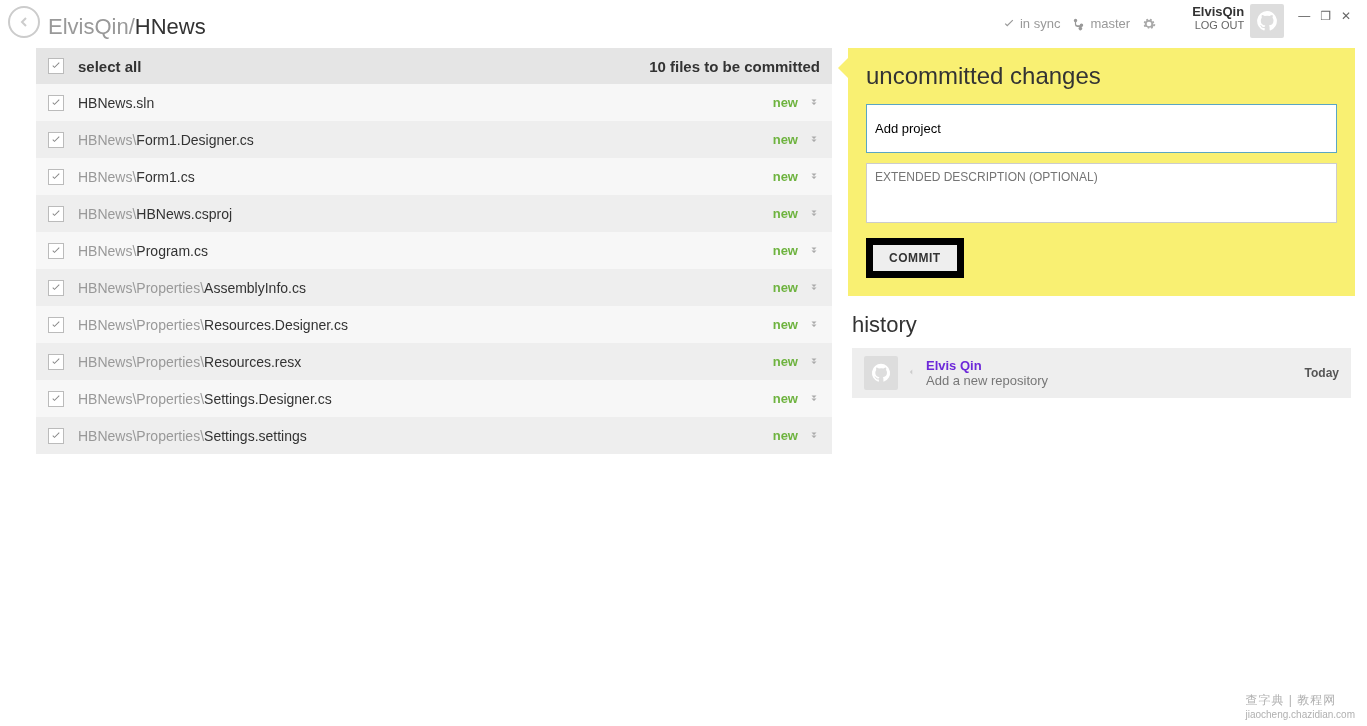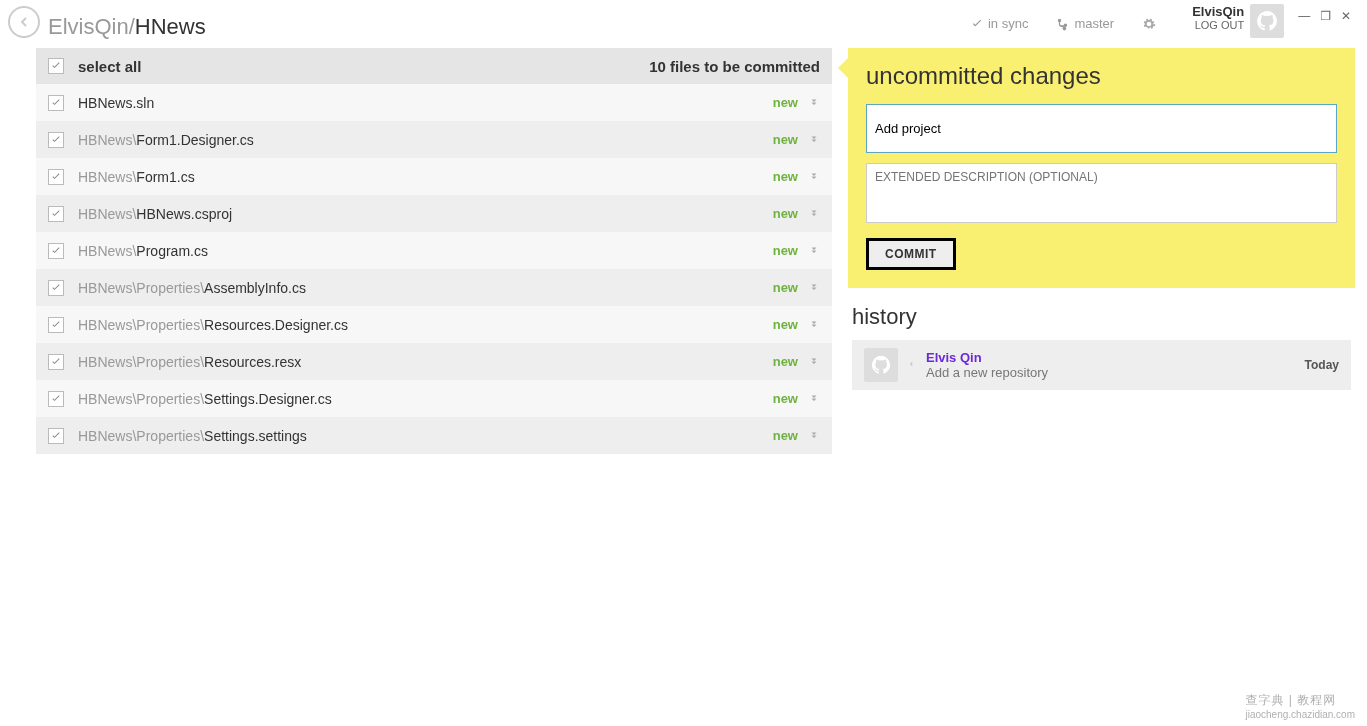--- a/index.html
+++ b/index.html
@@ -4,21 +4,21 @@
 <style>
   * { box-sizing: border-box; margin: 0; padding: 0; }
   body { font-family: "Segoe UI", Arial, sans-serif; font-size: 14px; color: #333; background: #fff; width: 1367px; height: 726px; position: relative; overflow: hidden; }
 
   .top-bar { position: absolute; top: 0; left: 4px; right: 0; height: 48px; display: flex; align-items: flex-start; padding: 2px 16px 0 4px; }
   .back-btn { width: 32px; height: 32px; border: 2px solid #ccc; border-radius: 50%; display: flex; align-items: center; justify-content: center; margin-top: 4px; margin-right: 8px; cursor: pointer; color: #ccc; }
   .back-btn svg { width: 16px; height: 16px; }
   .breadcrumb { font-size: 22px; font-weight: 300; color: #999; margin-top: 12px; }
   .breadcrumb .repo { color: #333; font-weight: 400; }
   .top-bar-spacer { flex: 1; }
-  .sync-group { display: flex; align-items: center; gap: 28px; margin-top: 14px; margin-right: 28px; color: #999; font-size: 13px; }
+  .sync-group { display: flex; align-items: center; gap: 12px; margin-top: 14px; margin-right: 28px; color: #999; font-size: 13px; }
   .sync-group .item { display: flex; align-items: center; gap: 4px; cursor: pointer; }
   .sync-group svg { width: 14px; height: 14px; }
   .gear { color: #aaa; }
 
   .user-area { display: flex; flex-direction: column; align-items: flex-end; margin-left: 8px; margin-top: 2px; }
   .user-area .uname { font-weight: 700; font-size: 13px; color: #333; }
   .user-area .logout { font-size: 11px; color: #666; cursor: pointer; }
   .user-avatar { width: 34px; height: 34px; background: #ddd; border-radius: 2px; display: flex; align-items: center; justify-content: center; margin-left: 6px; margin-top: 2px; }
   .user-avatar svg { width: 24px; height: 24px; color: #fff; }
 
@@ -41,21 +41,21 @@
   .fpath .fname { color: #333; }
   .file-status { margin-left: auto; color: #6eb33f; font-weight: 700; font-size: 13px; }
   .expand { margin-left: 10px; color: #aaa; cursor: pointer; }
   .expand svg { width: 12px; height: 12px; }
 
   .commit-panel { background: #f9f072; padding: 14px 18px 18px 18px; position: relative; }
   .commit-panel::before { content: ""; position: absolute; left: -10px; top: 10px; width: 0; height: 0; border-top: 10px solid transparent; border-bottom: 10px solid transparent; border-right: 10px solid #f9f072; }
   .commit-panel h2 { font-size: 24px; font-weight: 300; color: #333; margin-bottom: 14px; }
   .commit-panel input[type=text] { width: 100%; padding: 16px 8px; border: 1px solid #5aa6c4; font-size: 13px; outline: none; margin-bottom: 10px; background: #fff; }
   .commit-panel textarea { width: 100%; height: 60px; padding: 6px 8px; border: 1px solid #ccc; font-size: 12px; color: #888; resize: none; outline: none; margin-bottom: 12px; font-family: inherit; }
-  .commit-btn { background: #eee; border: 3px solid #000000; padding: 6px 16px; font-size: 12px; font-weight: 700; letter-spacing: 0.5px; cursor: pointer; color: #333; }
+  .commit-btn { background: #eee; border: 7px solid #000000; padding: 6px 16px; font-size: 12px; font-weight: 700; letter-spacing: 0.5px; cursor: pointer; color: #333; }
 
   .history { margin-top: 16px; padding: 0 4px; }
   .history h2 { font-size: 22px; font-weight: 300; color: #333; margin-bottom: 10px; }
   .history-row { display: flex; align-items: center; background: #eee; padding: 8px 12px; position: relative; }
   .hist-avatar { width: 34px; height: 34px; background: #ddd; border-radius: 2px; display: flex; align-items: center; justify-content: center; margin-right: 8px; }
   .hist-avatar svg { width: 22px; height: 22px; color: #fff; }
   .hist-arrow { color: #ccc; margin-right: 10px; }
   .hist-arrow svg { width: 10px; height: 14px; }
   .hist-info .author { font-weight: 700; font-size: 13px; color: #6d28d9; }
   .hist-info .msg { font-size: 13px; color: #777; }

